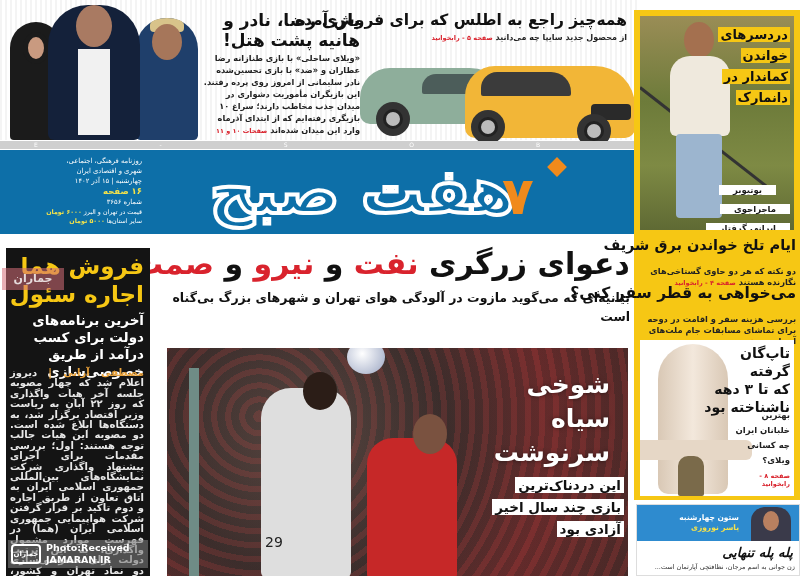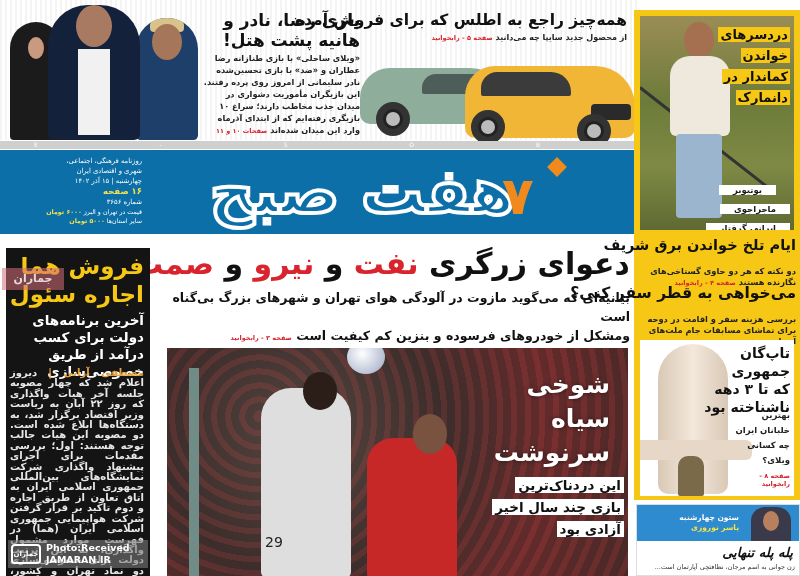--- a/index.html
+++ b/index.html
@@ -200,21 +200,21 @@
     <span>بررسی هزینه سفر و اقامت در دوحه برای تماشای مسابقات جام ملت‌های آسیا</span>
     <span class="page-ref">صفحه ۶</span>
   </div>
 </div>
 
 <div class="abs jet-box">
   <div class="jet"></div>
   <div class="jet-wing"></div>
   <div class="pilot"></div>
   <div class="abs jet-title">
-    <span>تاپ‌گان جمهوری</span><br>
+    <span>تاپ‌گان گرفته</span><br>
     <span>که تا ۳ دهه</span><br>
     <span>ناشناخته بود</span>
   </div>
   <div class="abs jet-sub">
     <span>بهترین</span><br>
     <span>خلبانان ایران</span><br>
     <span>چه کسانی</span><br>
     <span>ویلای؟</span>
   </div>
   <div class="abs jet-ref page-ref">صفحه ۸ - رابخوانید</div>
@@ -246,21 +246,20 @@
   <div class="logo">هفت صبح</div>
   <div class="logo-diamond"></div>
   <div class="logo-num">۷</div>
 </div>
 
 <div class="abs main-hl">
   <span>دعوای زرگری </span><span class="red">نفت</span><span> و </span><span class="red">نیرو</span><span> و </span><span class="red">صمت</span>
 </div>
 <div class="abs main-sub">
   <div>بیانیه‌ای که می‌گوید مازوت در آلودگی هوای تهران و شهرهای بزرگ بی‌گناه است</div>
-  <div><span>ومشکل از خودروهای فرسوده و بنزین کم کیفیت است</span> <span class="page-ref">صفحه ۳ - رابخوانید</span></div>
 </div>
 
 <div class="abs left-col">
   <div class="lc-title">
     <div>فروش هما</div>
     <div>اجاره سئول</div>
   </div>
   <div class="lc-sub">آخرین برنامه‌های دولت برای کسب درآمد از طریق خصوصی‌سازی</div>
   <div class="lc-body">
     <span class="author">مصطفی آرانی |</span>

